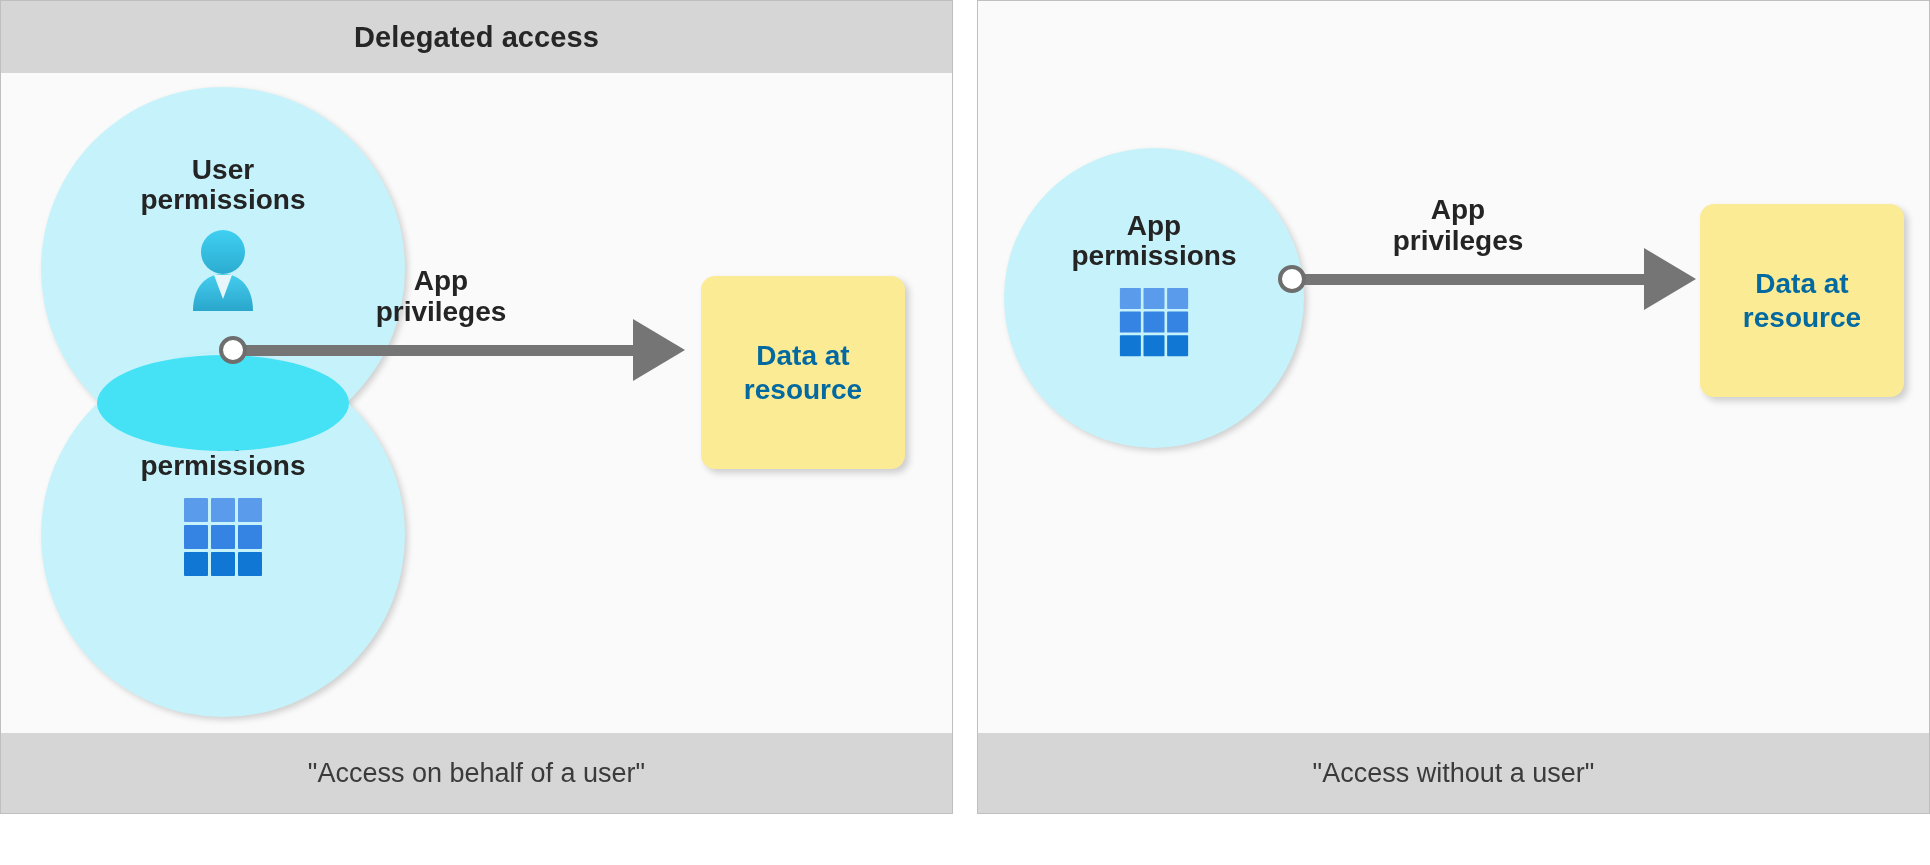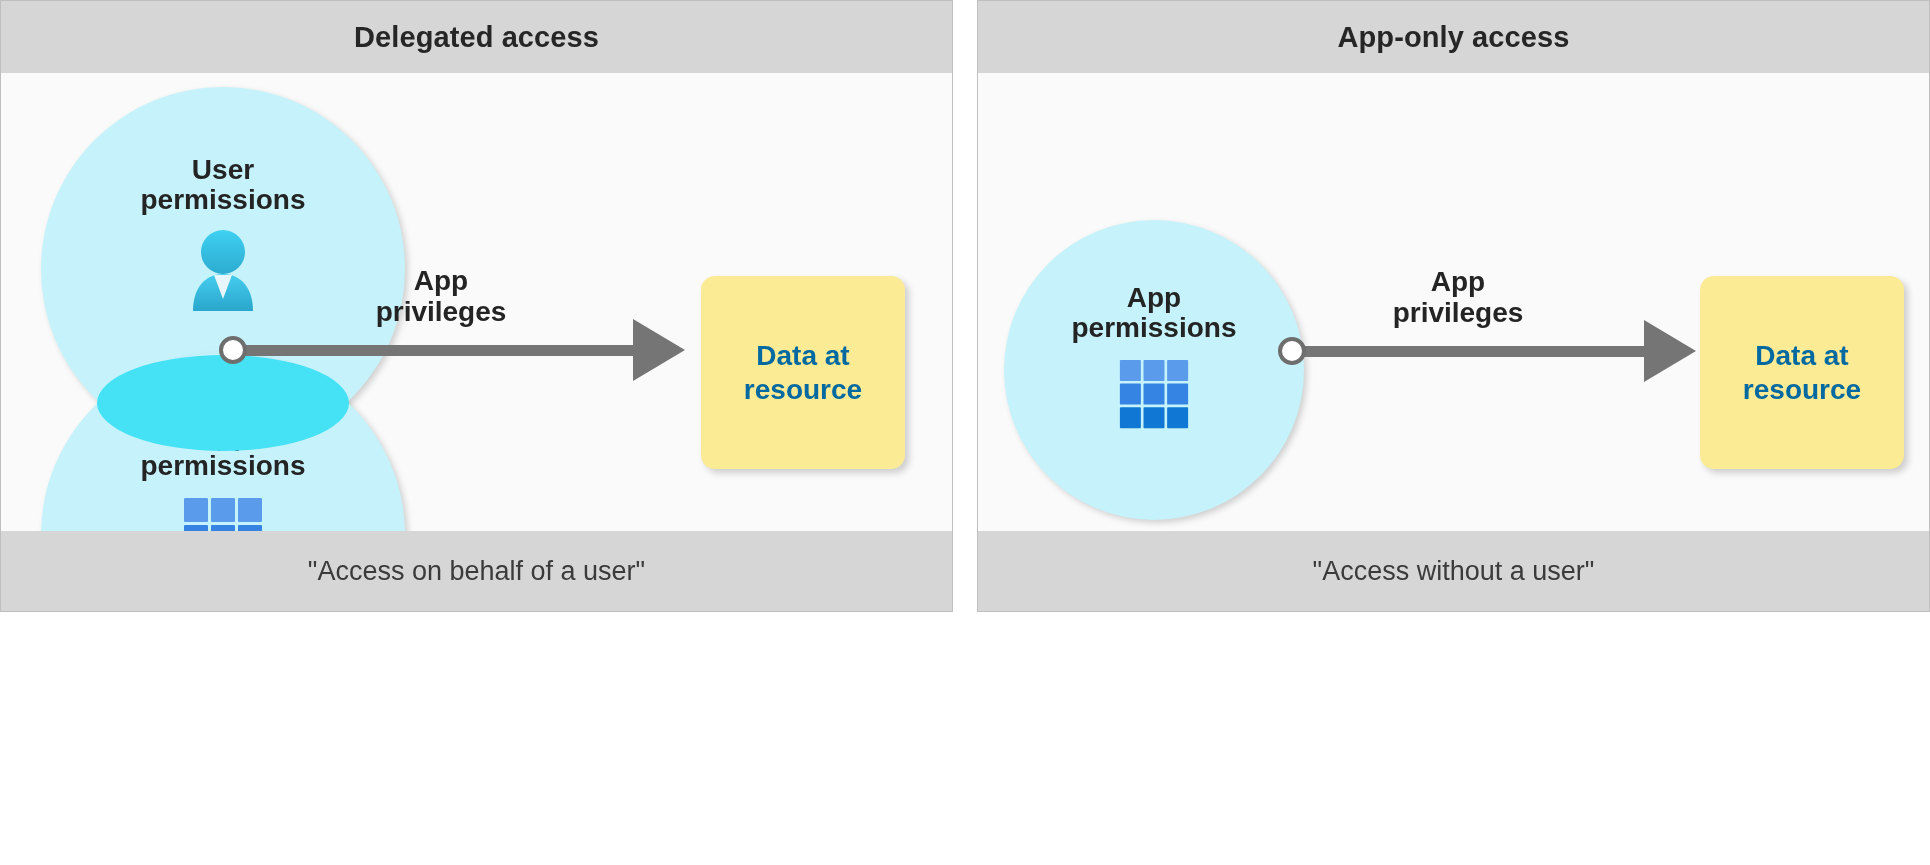--- a/index.html
+++ b/index.html
@@ -17,21 +17,21 @@
     position: relative;
     width: 1930px;
     height: 865px;
     display: flex;
     gap: 24px;
     background: #ffffff;
   }
   .panel {
     position: relative;
     width: 953px;
-    height: 612px;
+    height: 814px;
     background: #fafafa;
     border: 1px solid #bfbfbf;
     box-sizing: border-box;
     display: flex;
     flex-direction: column;
   }
   .panel-header {
     height: 72px;
     min-height: 72px;
     background: #d6d6d6;
@@ -221,21 +221,20 @@
 resource</div>
       </div>
 
     </div>
 
     <div class="panel-footer">"Access on behalf of a user"</div>
   </div>
 
   <div class="panel">
 
-    <div class="panel-header">App-only access</div>
 
     <div class="panel-body">
 
       <div class="perm-circle" style="left:26px; top:147px; width:300px; height:300px;"></div>
 
       <div class="circle-content" style="left:26px; width:300px; top:210px;">
         <div class="circle-label">App
 permissions</div>
         <svg class="icon-grid" width="70" height="70" viewBox="0 0 80 80">
           <rect x="1" y="1" width="24" height="24" rx="1" fill="#5b9bec"></rect>

